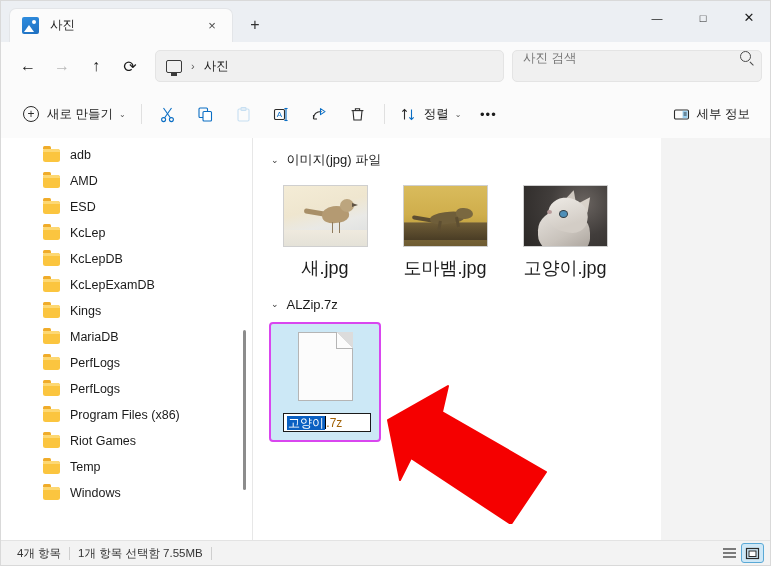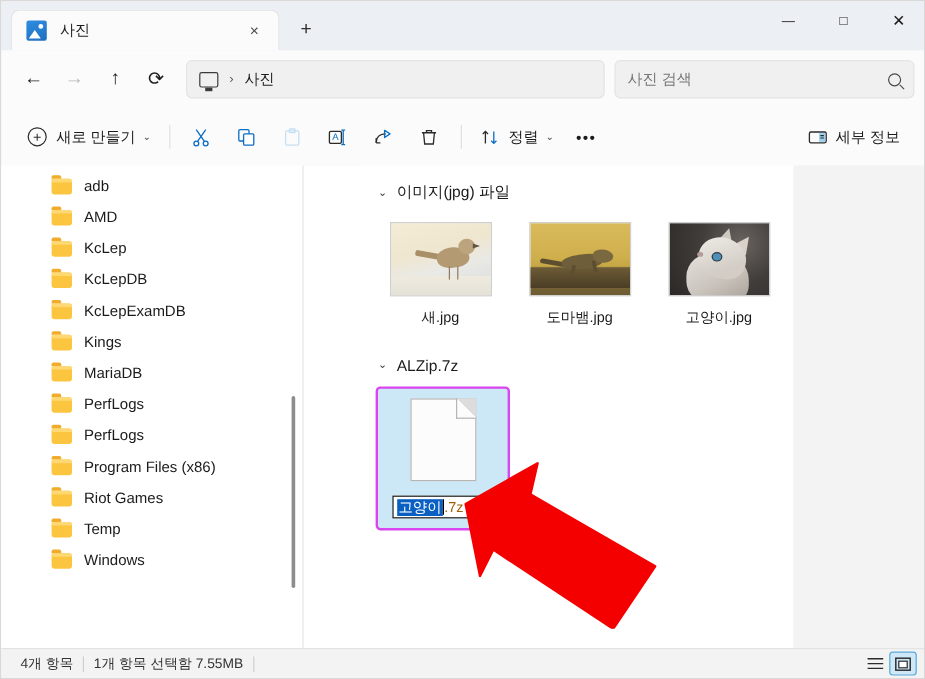--- a/index.html
+++ b/index.html
@@ -117,21 +117,21 @@
     bottom: -4px; left: 4px;
     width: 6px; height: 2.5px; background: #3b3b3b;
   }
   .crumb-sep { margin: 0 9px; color: #5a5a5a; font-size: 11px; }
   .crumb-text { font-size: 12.5px; color: #1b1b1b; }
   #searchbox {
     width: 250px; height: 32px;
     background: #f0f0f0;
     border: 1px solid #e4e4e4;
     border-radius: 5px;
-    display: flex; align-items: center;
+    display: flex; align-items: flex-start;
     padding: 0 10px;
   }
   #searchbox input {
     flex: 1 1 auto; border: none; outline: none;
     background: transparent;
     font-family: inherit; font-size: 12.5px; color: #606060;
   }
   .search-glass {
     width: 11px; height: 11px;
     border: 1.4px solid #4a4a4a; border-radius: 50%;
@@ -171,21 +171,20 @@
   }
   .spacer { flex: 1 1 auto; }
   svg.i { display: block; }
 
   
   #content {
     position: absolute; top: 137px; left: 0;
     width: 660px; height: 404px;
     display: flex;
     background: #ffffff;
-    gap: 44px;
   }
   #sidebar {
     position: relative;
     width: 252px; flex: 0 0 252px;
     background: #ffffff;
     border-right: 1px solid #e7e7e7;
     overflow: hidden;
   }
   #sidebar-list { padding-top: 4px; }
   .folder-row {
@@ -244,21 +243,21 @@
     width: 85px; height: 64px;
     display: flex; align-items: center; justify-content: center;
   }
   .thumb {
     width: 85px; height: 62px;
     border: 1px solid #cfcfcf;
     overflow: hidden; position: relative;
     background: #ddd;
   }
   .item-label {
-    margin-top: 8px; font-size: 12px; color: #1b1b1b;
+    margin-top: 8px; font-size: 18px; color: #1b1b1b;
     text-align: center; white-space: nowrap;
   }
 
   
   .th-bird { background: linear-gradient(165deg,#f4ecd6 0%, #efe6cf 38%, #e9e9e6 62%, #d9dcdd 100%); }
   .th-bird .body {
     position: absolute; left: 38px; top: 20px;
     width: 27px; height: 17px; border-radius: 50% 60% 42% 50%;
     background: #b49a72; transform: rotate(-8deg);
   }
@@ -557,20 +556,24 @@
 
     <div id="sidebar">
       <div id="sidebar-list">
         <div class="folder-row">
           <span class="folder-ic"></span>
           <span>adb</span>
         </div>
         <div class="folder-row">
           <span class="folder-ic"></span>
           <span>AMD</span>
+        </div>
+        <div class="folder-row">
+          <span class="folder-ic"></span>
+          <span>ESD</span>
         </div>
         <div class="folder-row">
           <span class="folder-ic"></span>
           <span>KcLep</span>
         </div>
         <div class="folder-row">
           <span class="folder-ic"></span>
           <span>KcLepDB</span>
         </div>
         <div class="folder-row">

